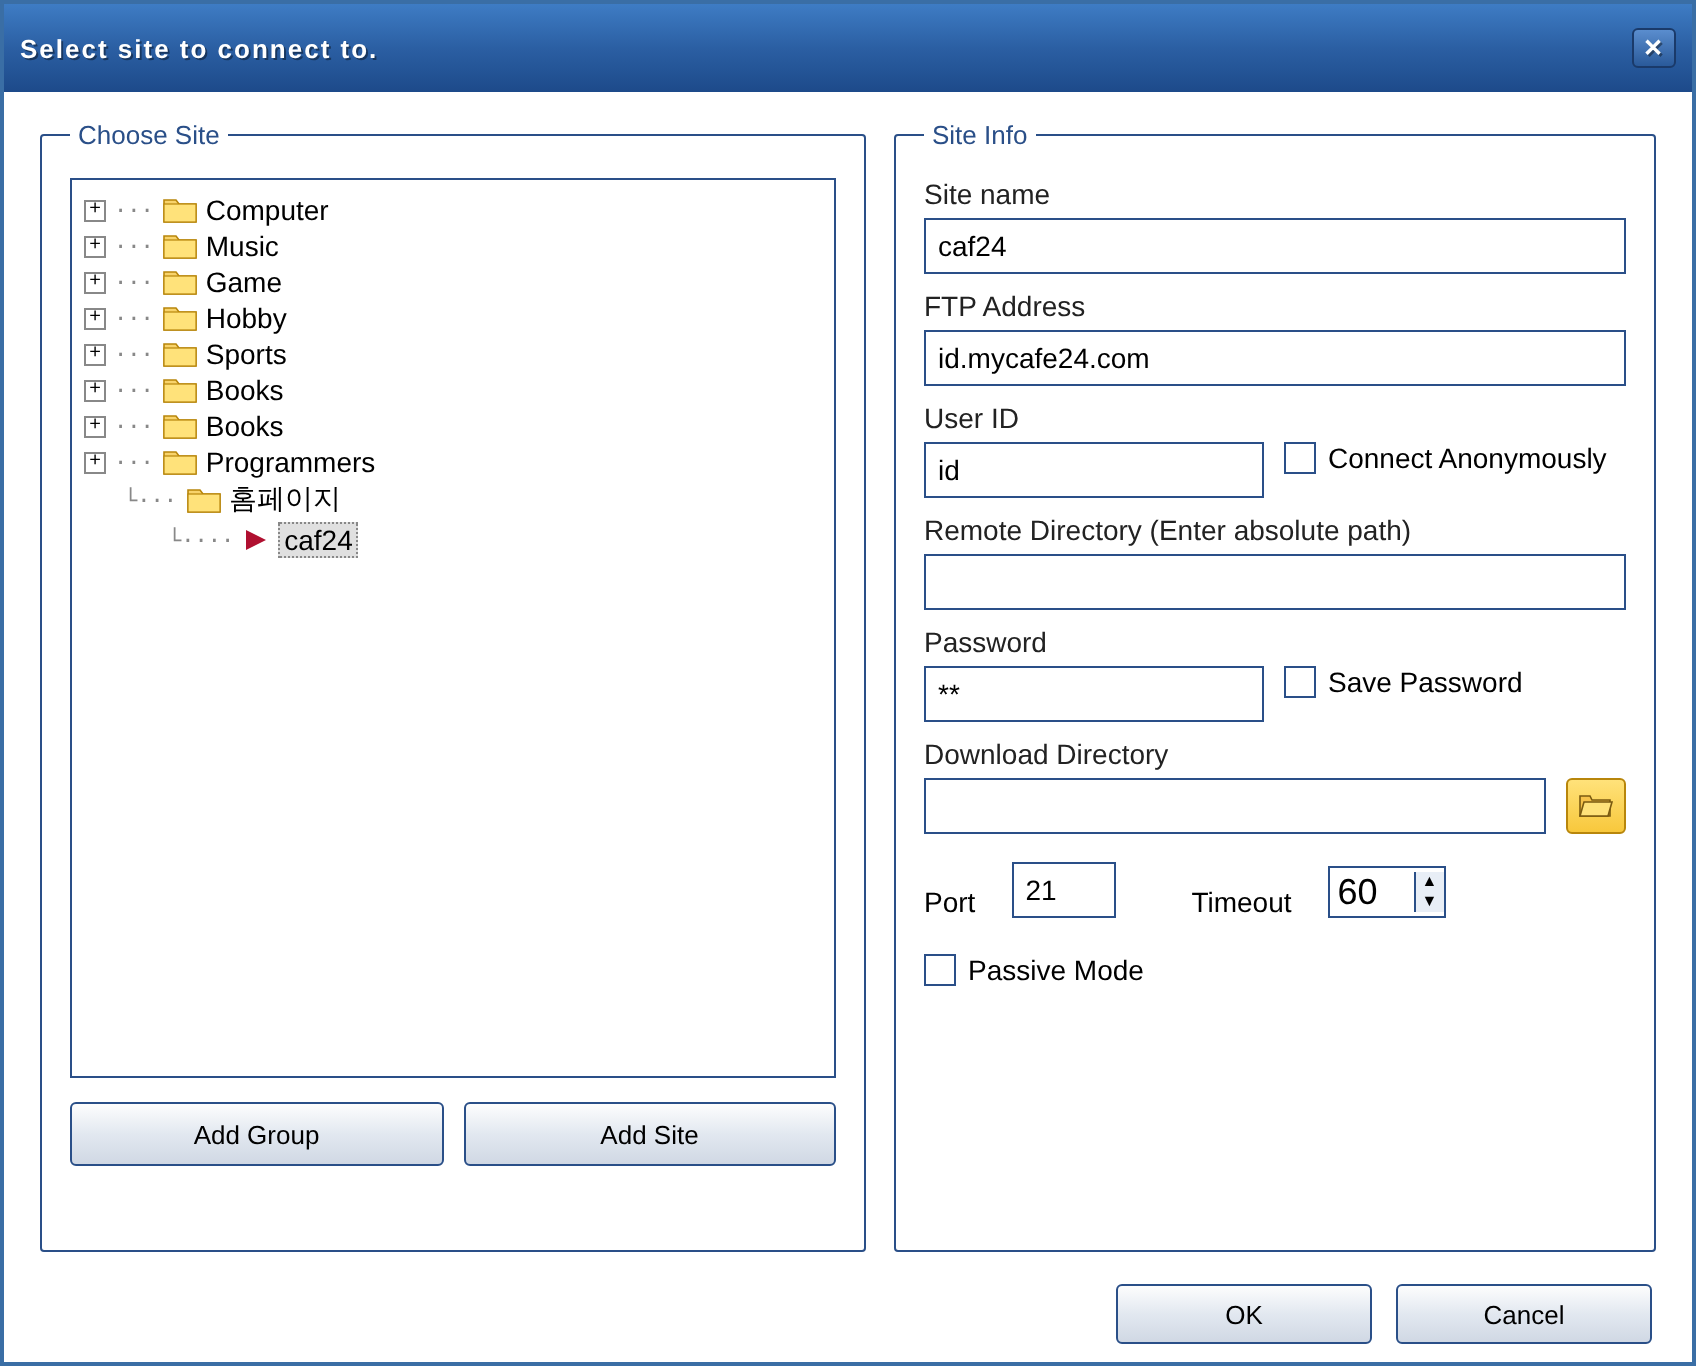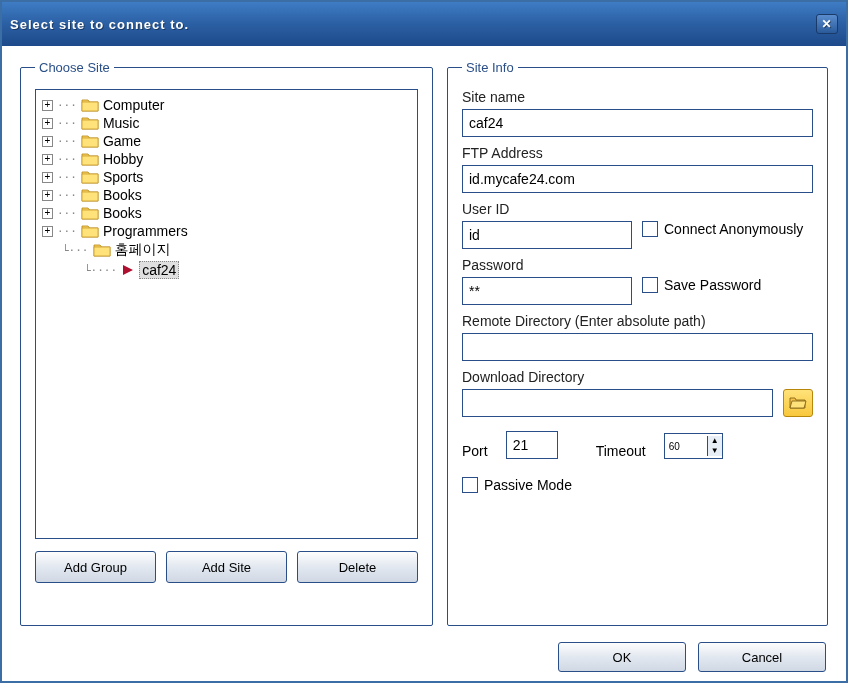--- a/index.html
+++ b/index.html
@@ -131,21 +131,21 @@
     display:inline-block;
     background:#fff;
     cursor:pointer;
   }
   .cb-label { display:flex;align-items:center;gap:6px;cursor:pointer;font-size:14px;}
   .port-row { display:flex; align-items:flex-end; gap:18px; margin-top:14px; font-size:14px;}
   .spinner {
     display:flex;align-items:center;
     border:1px solid #2a4f88; height:26px;
   }
-  .spinner input { border:none;width:42px;padding:2px 4px;font-size:10px;height:22px;}
+  .spinner input { border:none;width:42px;padding:2px 4px;font-size:18px;height:22px;}
   .spinner .spin-btns { display:flex;flex-direction:column;border-left:1px solid #2a4f88;}
   .spinner .spin-btns span { font-size:8px;line-height:1;padding:1px 3px;cursor:pointer;background:#e8eef6;}
   .browse-btn {
     width:30px;height:28px;
     border:1px solid #b8860b;
     background: linear-gradient(to bottom,#ffe27a,#f8c83c);
     border-radius:3px;
     display:flex;align-items:center;justify-content:center;
     cursor:pointer;
   }
@@ -276,21 +276,20 @@
             <svg width="14" height="14" viewBox="0 0 14 14">
               <path d="M2 2 L12 7 L2 12 z" fill="#b01030"></path>
             </svg>
           </span>
           <span class="selected-text">caf24</span>
         </div>
       </div>
     <div class="btn-row">
       <div class="btn">Add Group</div>
       <div class="btn">Add Site</div>
-      <div class="btn">Delete</div>
     </div>
   </fieldset>
 
   <fieldset class="right">
     <legend>Site Info</legend>
 
     <div class="form-row">
       <span class="form-label">Site name</span>
       <input class="text-input full" value="caf24" style="">
     </div>
@@ -305,33 +304,33 @@
       <div class="row-flex">
         <input class="text-input" style="width: 170px;" value="id">
         <label class="cb-label">
           <span class="checkbox"></span>
           <span>Connect Anonymously</span>
         </label>
       </div>
     </div>
 
     <div class="form-row">
+      <span class="form-label">Remote Directory (Enter absolute path)</span>
+      <input class="text-input full" value="" style="">
+    </div>
+
+    <div class="form-row">
       <span class="form-label">Password</span>
       <div class="row-flex">
         <input class="text-input" style="width: 170px;" value="**">
         <label class="cb-label">
           <span class="checkbox"></span>
           <span>Save Password</span>
         </label>
       </div>
-    </div>
-
-    <div class="form-row">
-      <span class="form-label">Remote Directory (Enter absolute path)</span>
-      <input class="text-input full" value="" style="">
     </div>
 
     <div class="form-row">
       <span class="form-label">Download Directory</span>
       <div class="row-flex">
         <input class="text-input" style="flex: 1 1 0%;" value="">
         <div class="browse-btn">
           <span>
             <svg width="18" height="14" viewBox="0 0 18 14">
                 <path d="M1 3 h5 l1 2 h9 v8 h-15 z" fill="#f6c24a" stroke="#7a5a10" stroke-width="0.8"></path>

